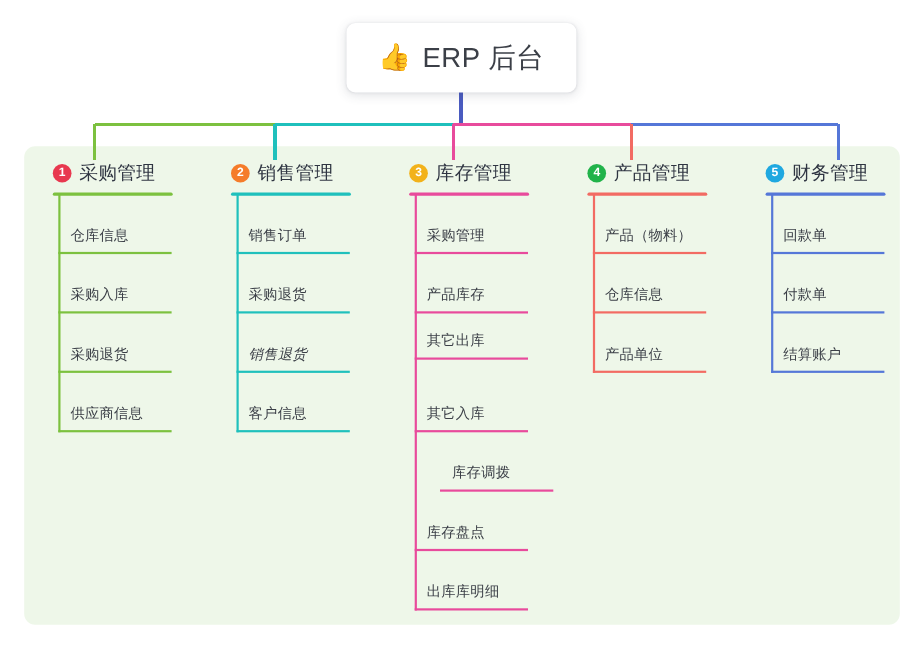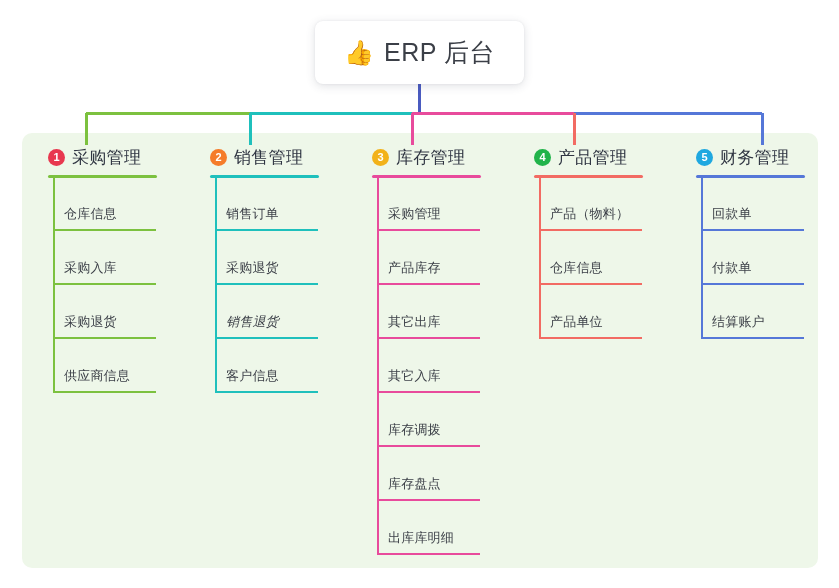--- a/index.html
+++ b/index.html
@@ -224,29 +224,29 @@
         <div class="head-rule" style="background: rgb(232, 75, 156);"></div>
         <div class="spine" style="background: rgb(232, 75, 156); height: 378px;"></div>
         <div class="item" style="top: 32px;">
           <span class="item-label">采购管理</span>
           <div class="item-rule" style="background: rgb(232, 75, 156);"></div>
         </div>
         <div class="item" style="top: 86px;">
           <span class="item-label">产品库存</span>
           <div class="item-rule" style="background: rgb(232, 75, 156);"></div>
         </div>
-        <div class="item" style="top: 140px;">
+        <div class="item" style="top: 128px;">
           <span class="item-label">其它出库</span>
           <div class="item-rule" style="background: rgb(232, 75, 156);"></div>
         </div>
         <div class="item" style="top: 194px;">
           <span class="item-label">其它入库</span>
           <div class="item-rule" style="background: rgb(232, 75, 156);"></div>
         </div>
-        <div class="item" style="top: 248px;">
+        <div class="item" style="top: 248px; margin-left: 23px;">
           <span class="item-label">库存调拨</span>
           <div class="item-rule" style="background: rgb(232, 75, 156);"></div>
         </div>
         <div class="item" style="top: 302px;">
           <span class="item-label">库存盘点</span>
           <div class="item-rule" style="background: rgb(232, 75, 156);"></div>
         </div>
         <div class="item" style="top: 356px;">
           <span class="item-label">出库库明细</span>
           <div class="item-rule" style="background: rgb(232, 75, 156);"></div>

